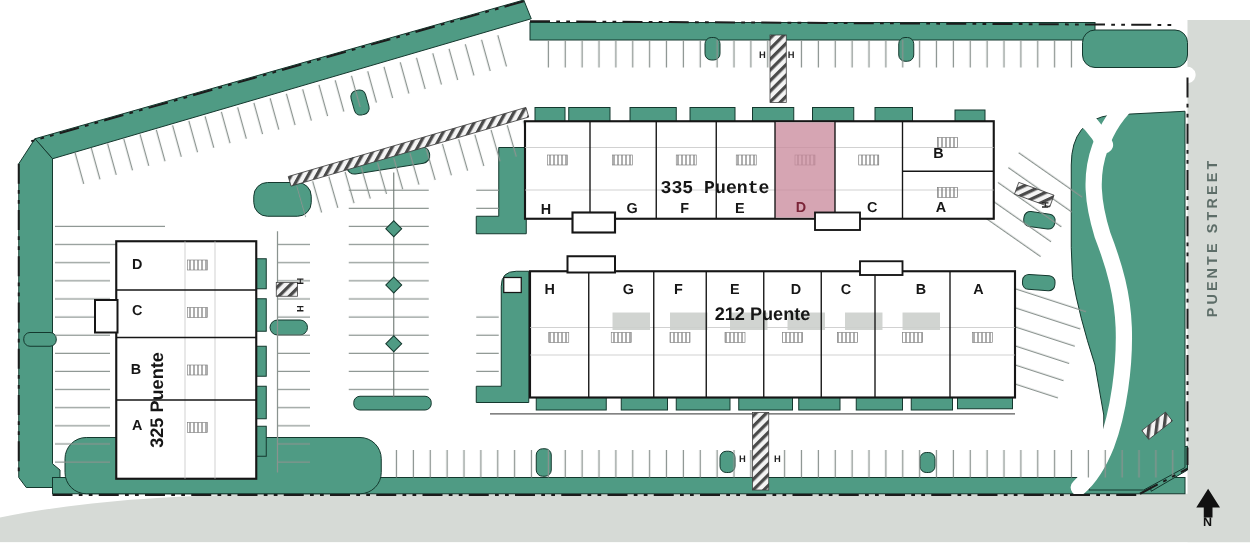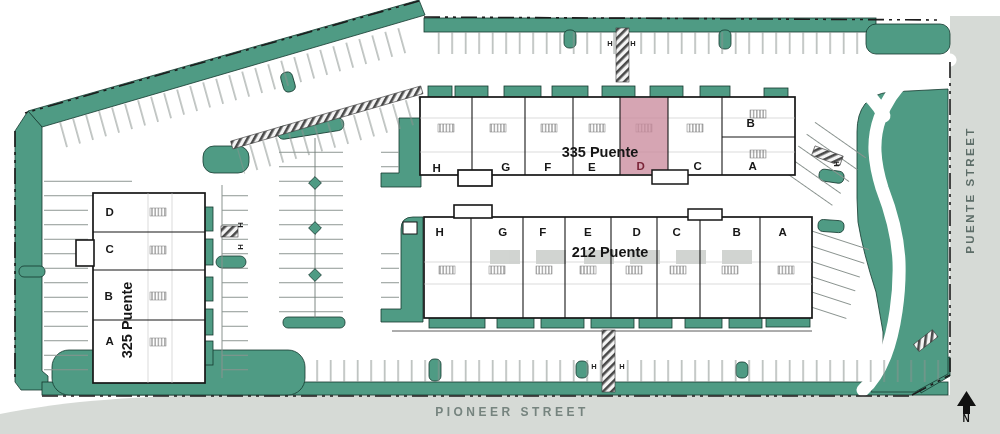--- a/index.html
+++ b/index.html
@@ -248,21 +248,21 @@
       <line x1="93" y1="232" x2="205" y2="232"></line>
           <line x1="93" y1="270" x2="205" y2="270"></line>
       <line x1="93" y1="320" x2="205" y2="320"></line>
     </g>
     <rect x="76" y="240" width="18" height="26" fill="#ffffff" stroke="#161616" stroke-width="1.6"></rect>
   </g>
 
   <path d="M957,406 l9.5,-15 l9.5,15 h-6 v8 h-7 v-8 z" fill="#111111"></path>
 </svg>
 
-<span class="lbl bname" style="left:600px;top:152px;">335 Puente</span>
+<span class="lbl bname" style="left:572px;top:152px;font-family:Liberation Mono, monospace;">335 Puente</span>
 <span class="lbl bname" style="left:610px;top:252px;">212 Puente</span>
 <span class="lbl bname vrot" style="left:127px;top:320px;">325 Puente</span>
 
 <span class="lbl unit" style="left:437px;top:169px;">H</span>
 <span class="lbl unit" style="left:506px;top:168px;">G</span>
 <span class="lbl unit" style="left:548px;top:168px;">F</span>
 <span class="lbl unit" style="left:592px;top:168px;">E</span>
 <span class="lbl unit hl" style="left:641px;top:167px;">D</span>
 <span class="lbl unit" style="left:698px;top:167px;">C</span>
 <span class="lbl unit" style="left:751px;top:124px;">B</span>
@@ -283,18 +283,17 @@
 <span class="lbl unit" style="left:110px;top:342px;">A</span>
 
 <span class="lbl hm" style="left:610px;top:44px;">H</span>
 <span class="lbl hm" style="left:633px;top:44px;">H</span>
 <span class="lbl hm" style="left:594px;top:367px;">H</span>
 <span class="lbl hm" style="left:622px;top:367px;">H</span>
 <span class="lbl hm r90" style="left:240px;top:225px;">H</span>
 <span class="lbl hm r90" style="left:240px;top:247px;">H</span>
 <span class="lbl hm r90" style="left:836px;top:164px;">H</span>
 
-<span class="lbl street-b" style="left:512px;top:412px;">PIONEER STREET</span>
 <span class="lbl street-r" style="left:971px;top:190px;">PUENTE STREET</span>
 
 <span class="lbl north-n" style="left:966px;top:419px;">N</span>
 
 </div>
 
 </body></html>

